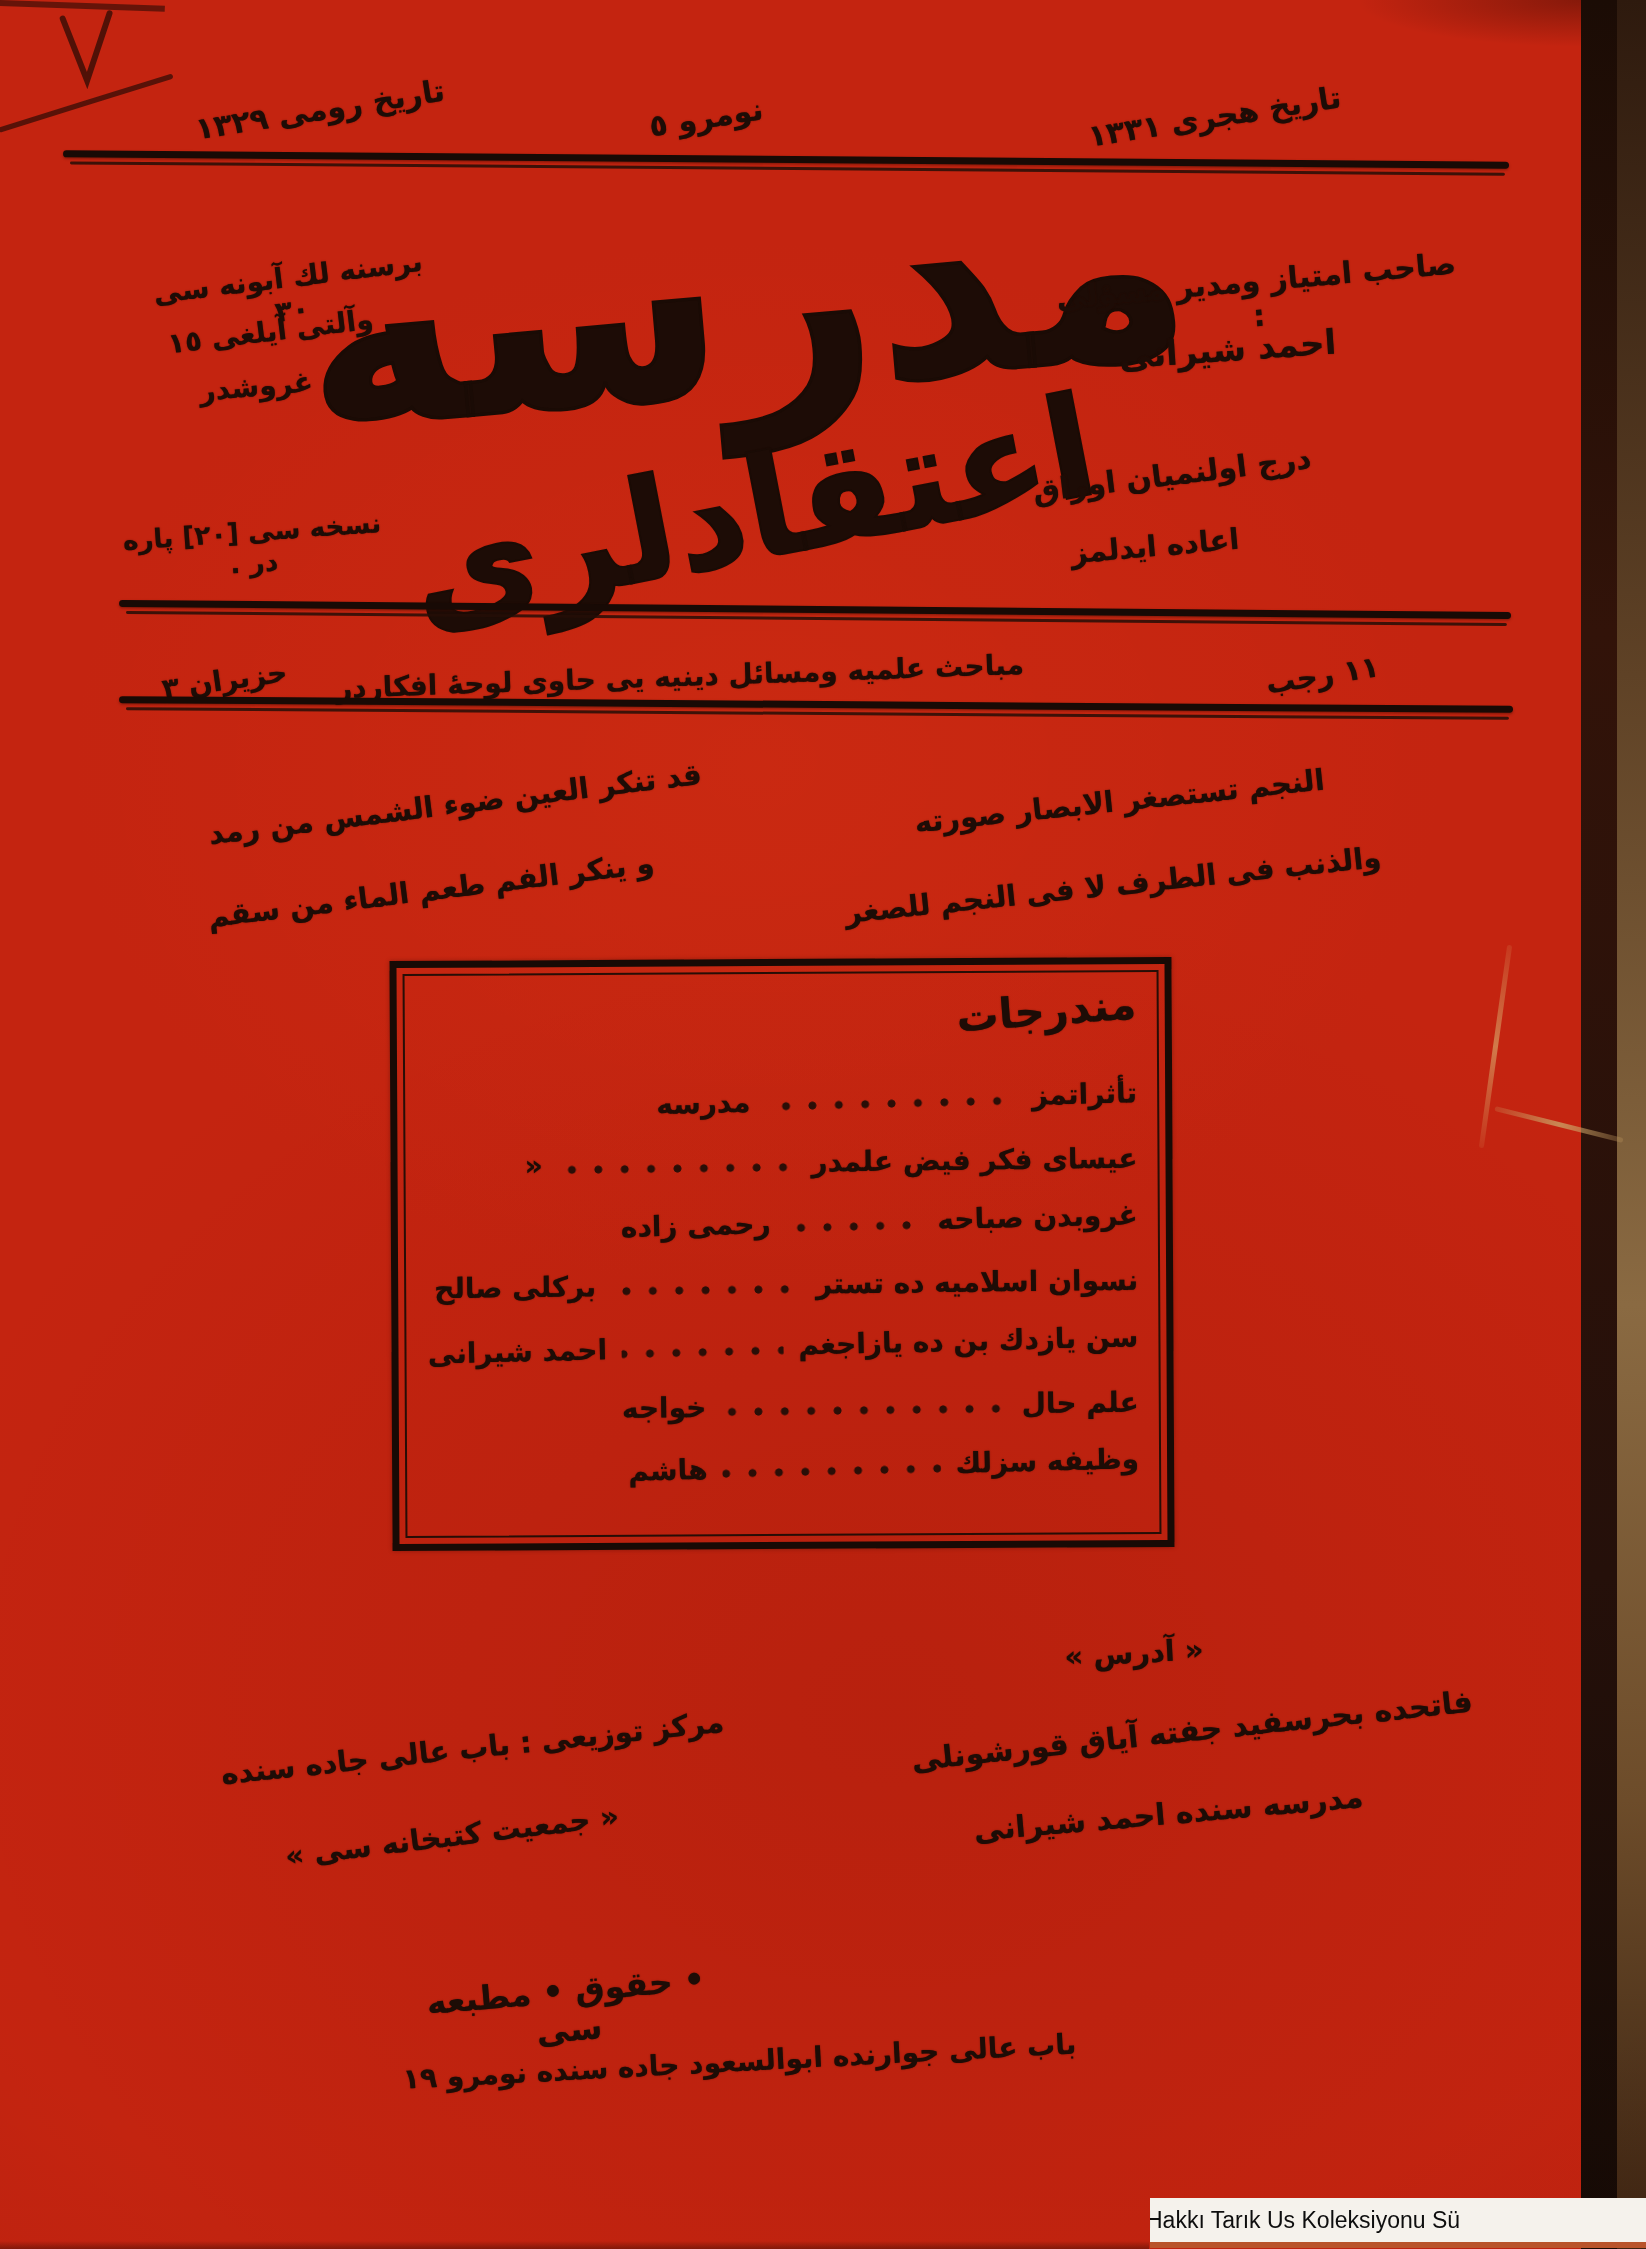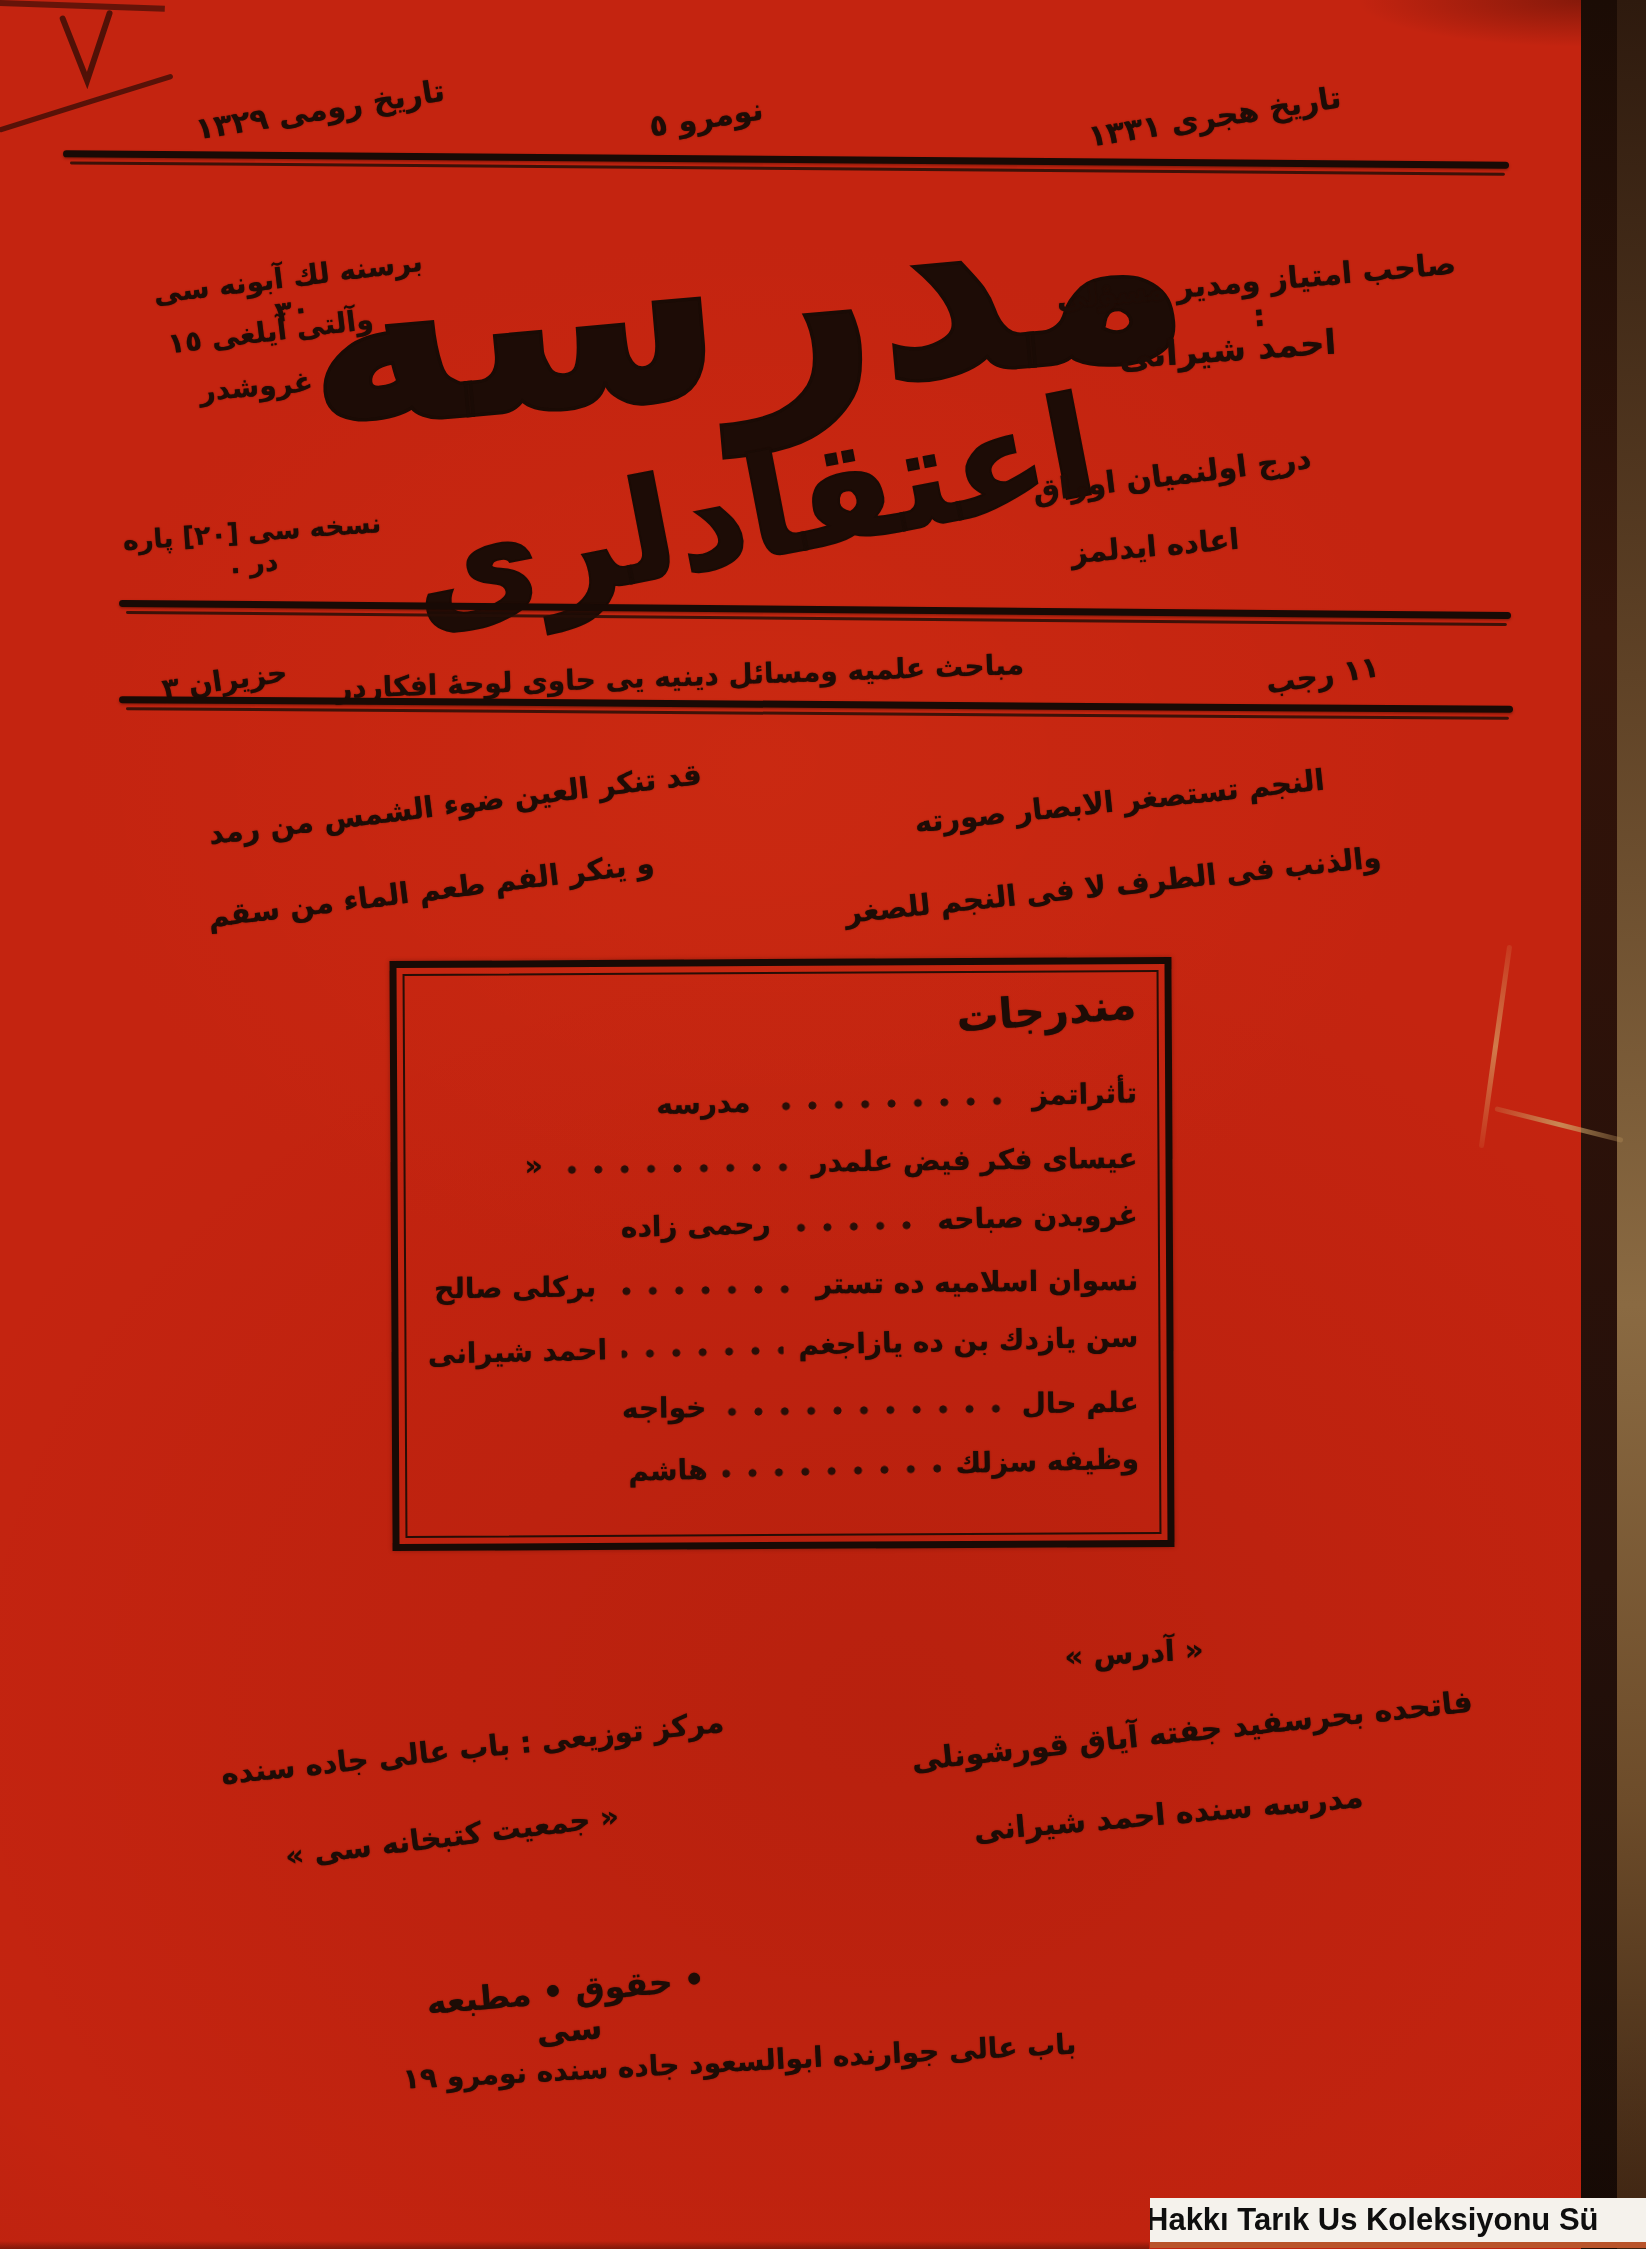--- a/index.html
+++ b/index.html
@@ -71,22 +71,22 @@
   .corner-shade-tr{position:absolute;right:63px;top:0;width:224px;height:46px;z-index:3;
     background:radial-gradient(ellipse at top right, rgba(40,8,2,.4), rgba(0,0,0,0) 72%);}
   .bottom-shade{position:absolute;left:0;bottom:0;width:1149px;height:9.2px;z-index:3;
     background:linear-gradient(rgba(0,0,0,0), rgba(50,10,2,.5));}
   .pen-mark{position:absolute;left:0;top:0;z-index:4;}
 
   
   .watermark{position:absolute;left:1150px;top:2198px;width:496px;height:44px;z-index:9;
     background:#f5f2ec;border-bottom:6px solid #b9542b;overflow:hidden;
     display:flex;align-items:center;}
-  .watermark span{font-family:"Liberation Sans", sans-serif;font-weight:bold;
-    font-size:31px;color:#0e0e0e;white-space:nowrap;margin-left:-4px;letter-spacing:0;}
+  .watermark span{font-family:"Liberation Sans", sans-serif;font-weight:normal;
+    font-size:23px;color:#0e0e0e;white-space:nowrap;margin-left:-4px;letter-spacing:0;}
 </style>
 </head>
 <body>
 
 <div id="page">
 
   <svg class="pen-mark" width="198" height="152" viewBox="0 0 300 230">
     <path d="M 95 28 L 132 122 L 166 20" fill="none" stroke="#3d0e06" stroke-width="9" stroke-linecap="round" opacity="0.85"></path>
     <path d="M 2 196 C 80 172, 180 140, 258 116" fill="none" stroke="#3d0e06" stroke-width="8" stroke-linecap="round" opacity="0.8"></path>
   </svg>

